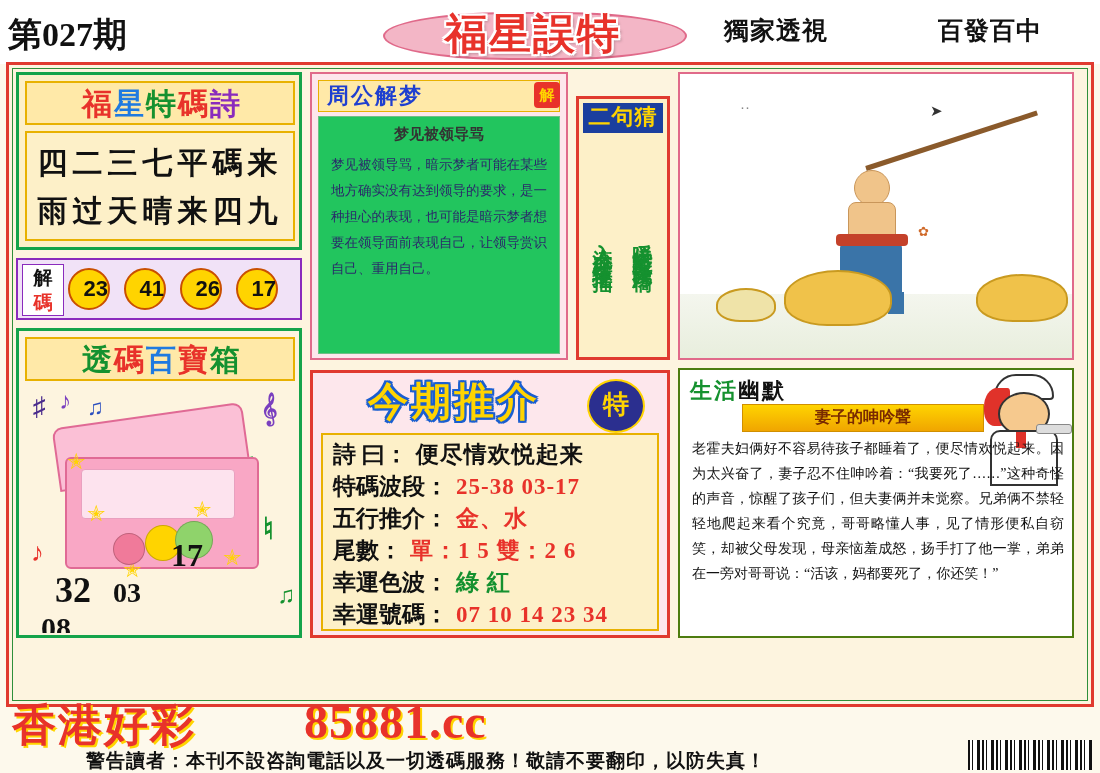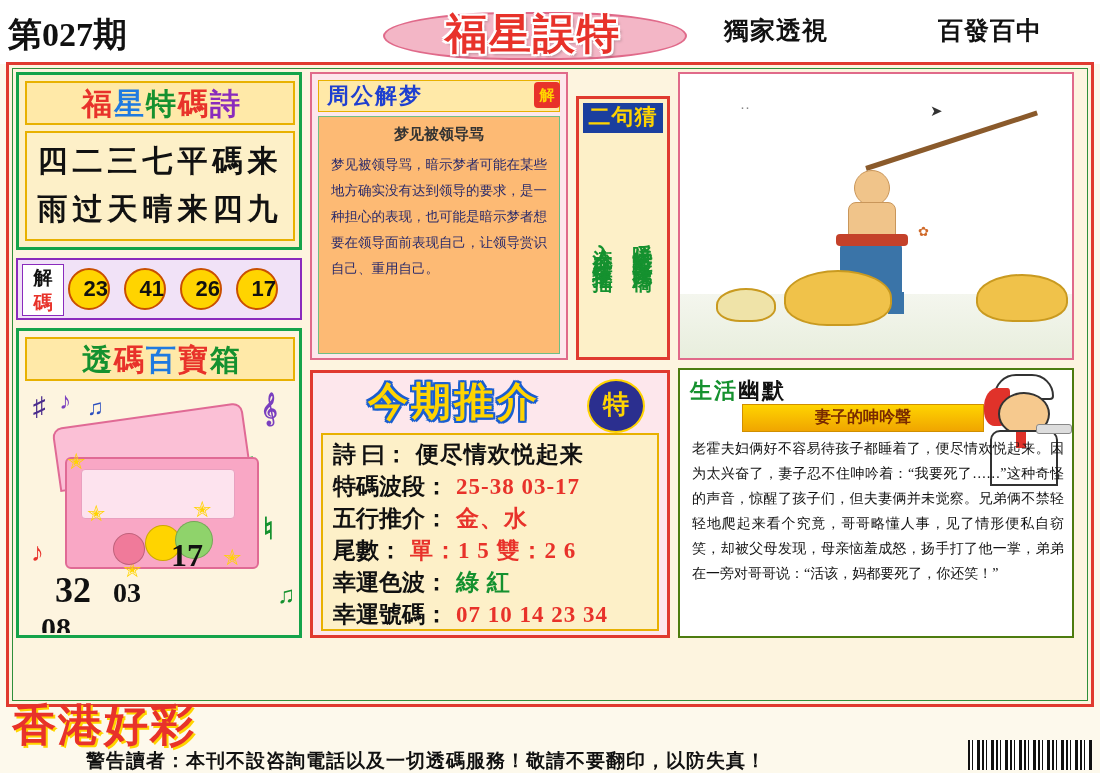--- a/index.html
+++ b/index.html
@@ -90,21 +90,21 @@
   .lucky-title .c3 { color:#15912f; }
   .lucky-title .c4 { color:#e8322a; }
   .lucky-title .c5 { color:#8a2bbd; }
   .lucky-body {
     position:absolute; left:6px; top:56px; width:270px; height:110px;
     background:#fdf0c8; border:2px solid #e8b100; box-sizing:border-box;
     padding-top:6px;
   }
   .lucky-line {
     text-align:center; font-size:30px; font-weight:bold; color:#111;
-    font-family:Liberation Mono, monospace; letter-spacing:5px; line-height:48px;
+    font-family:Liberation Sans, sans-serif; letter-spacing:5px; line-height:48px;
   }
 
   .box-decode {
     position:absolute; left:16px; top:258px; width:286px; height:62px;
     border:2px solid #8a2bbd; background:#f1e2f7; box-sizing:border-box;
   }
   .decode-tag {
     position:absolute; left:4px; top:4px; width:40px; height:50px;
     background:#ffffff; border:1px solid #8a2bbd;
     font-family:"Liberation Serif", serif;
@@ -175,21 +175,21 @@
     font-family:"Liberation Serif", serif; letter-spacing:2px;
   }
   .dream-badge {
     position:absolute; right:6px; top:8px; width:26px; height:26px;
     background:#e8322a; border-radius:4px; color:#ffd400;
     font-size:15px; font-weight:bold; text-align:center; line-height:26px;
     font-family:"Liberation Serif", serif;
   }
   .dream-body {
     position:absolute; left:6px; top:42px; width:242px; height:238px;
-    background:#fdba74; border:1px solid #6fbf85; box-sizing:border-box;
+    background:#22c55e; border:1px solid #6fbf85; box-sizing:border-box;
     padding:8px 12px;
   }
   .dream-sub {
     text-align:center; font-size:15px; color:#333; font-weight:bold;
     font-family:"Liberation Serif", serif; margin-bottom:8px;
   }
   .dream-text {
     font-size:13.5px; color:#2a2a6a; line-height:26px;
     font-family:"Liberation Serif", serif; text-align:justify;
   }
@@ -501,17 +501,18 @@
       <div class="w-body"></div>
       <div class="w-tie"></div>
       <div class="w-tray"></div>
     </div>
     <div class="humor-sub-bar">妻子的呻吟聲</div>
     <div class="humor-body">老霍夫妇俩好不容易待孩子都睡着了，便尽情欢悦起来。因为太兴奋了，妻子忍不住呻吟着：“我要死了……”这种奇怪的声音，惊醒了孩子们，但夫妻俩并未觉察。兄弟俩不禁轻轻地爬起来看个究竟，哥哥略懂人事，见了情形便私自窃笑，却被父母发现，母亲恼羞成怒，扬手打了他一掌，弟弟在一旁对哥哥说：“活该，妈都要死了，你还笑！”</div>
   </div>
 
   <div class="footer-brand">
     <div class="brand-cn">香港好彩</div>
+    <div class="brand-url">85881.cc</div>
   </div>
   <div class="warning">警告讀者：本刊不設咨詢電話以及一切透碼服務！敬請不要翻印，以防失真！</div>
   <div class="barcode"></div>
 
 </div>
 
 </body></html>

